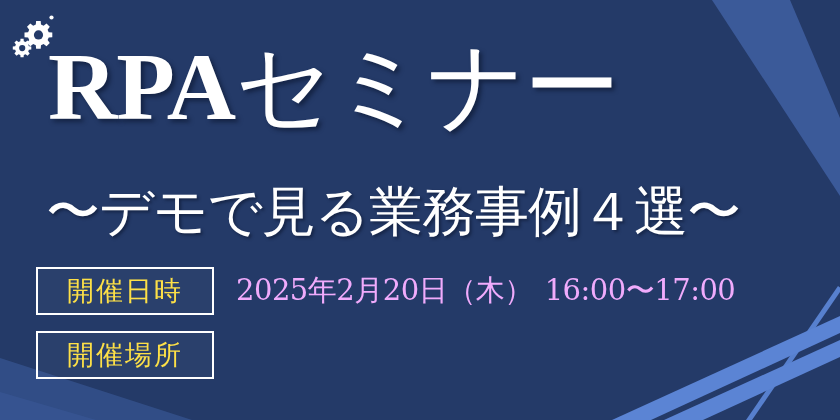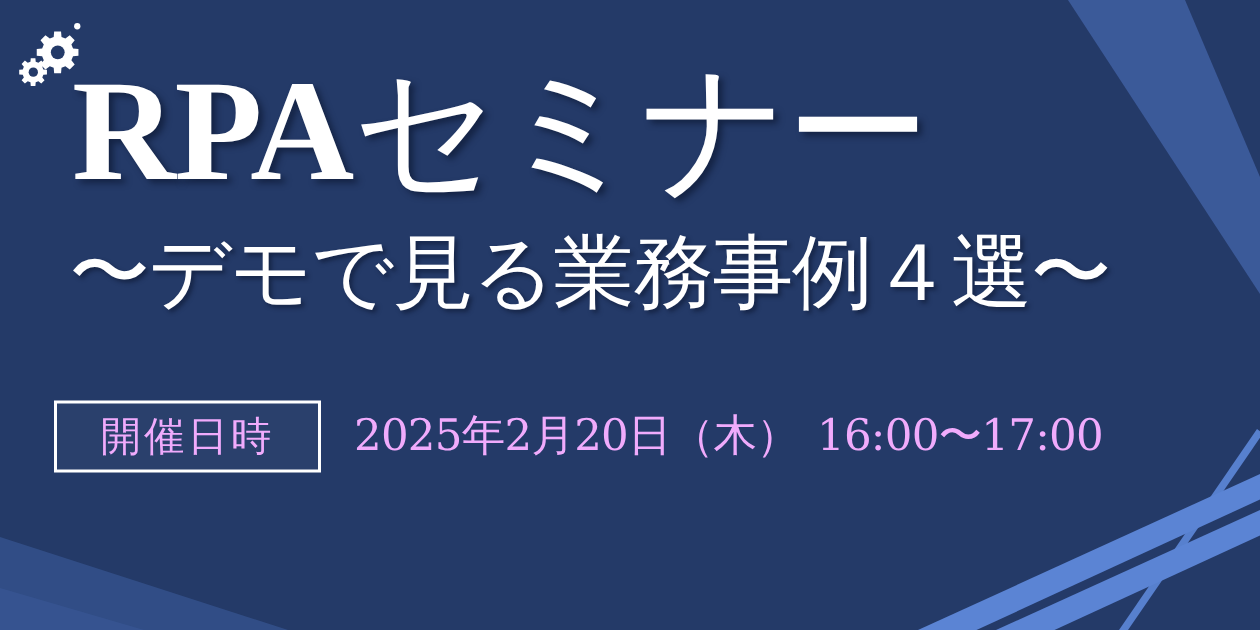--- a/index.html
+++ b/index.html
@@ -56,21 +56,21 @@
   .title-main .jp {
     font-family: "DejaVu Serif", "Liberation Serif", serif;
     font-weight: 500;
     letter-spacing: -2px;
   }
 
   
   .title-sub {
     position: absolute;
     left: 46px;
-    top: 155px;
+    top: 185px;
     font-size: 54px;
     line-height: 1.0;
     color: #ffffff;
     font-weight: 500;
     white-space: nowrap;
     font-family: "DejaVu Serif", "Liberation Serif", serif;
     letter-spacing: -1px;
     text-shadow: 2px 2px 3px rgba(8,16,38,0.5);
   }
   .title-sub .hl {
@@ -101,21 +101,21 @@
     margin-bottom: 14px;
   }
   .info-label {
     box-sizing: border-box;
     width: 178px;
     height: 48px;
     border: 2px solid #ffffff;
     display: flex;
     align-items: center;
     justify-content: center;
-    color: #f0abfc;
+    color: #fde047;
     font-size: 27px;
     letter-spacing: 2px;
     font-family: "DejaVu Serif", "Liberation Serif", serif;
     background: rgba(255,255,255,0.03);
   }
   .info-value {
     margin-left: 22px;
     color: #f0abfc;
     font-size: 29px;
     white-space: nowrap;
@@ -169,17 +169,18 @@
   <div class="info-block">
 
     <div class="info-row">
       <div class="info-label">開催日時</div>
       <div class="info-value">
         <span>2025年2月20日（木）</span><span class="gap"></span><span>16:00〜17:00</span>
       </div>
     </div>
 
     <div class="info-row">
+      <div class="info-label">開催場所</div>
     </div>
 
   </div>
 
 </div>
 
 </body></html>

